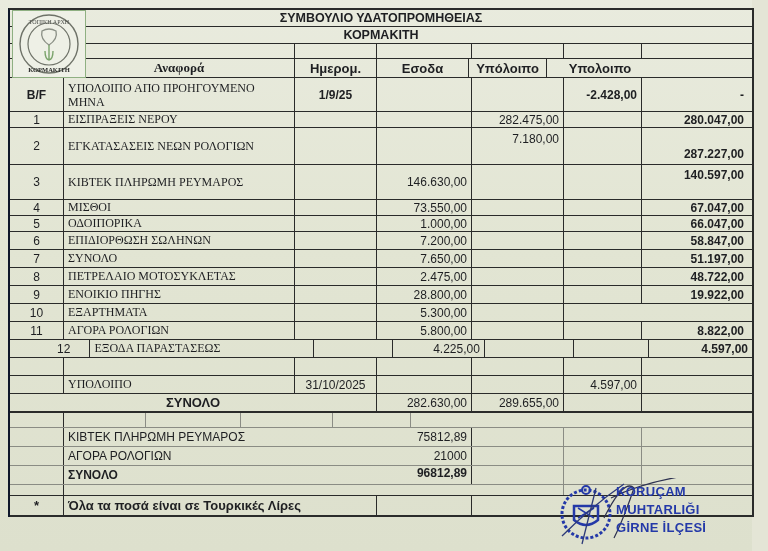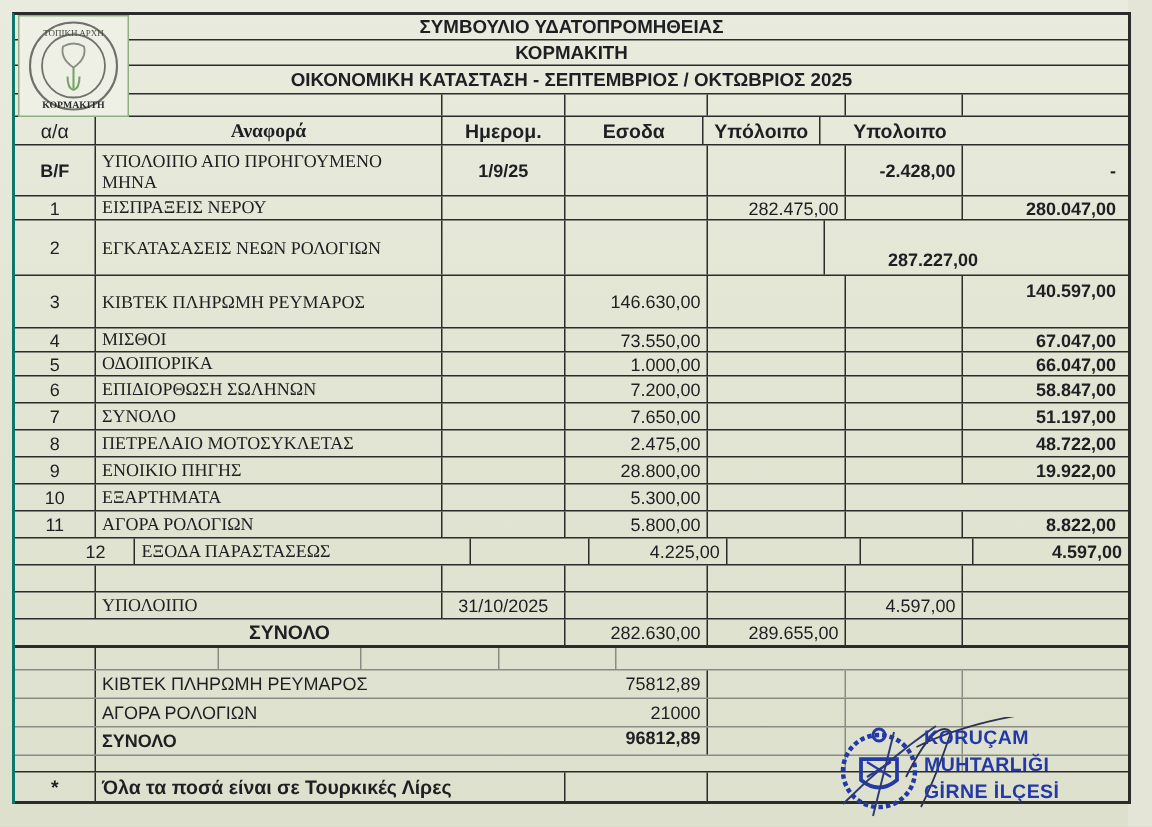--- a/index.html
+++ b/index.html
@@ -14,21 +14,21 @@
       position: absolute; left: 0; top: 0; width: 768px; height: 551px;
       background: linear-gradient(180deg, #e9ebde 0%, #e2e5d3 45%, #dde0cd 100%);
     }
     .right-margin {
       position: absolute; left: 752px; top: 0; width: 16px; height: 551px;
       background: #e4e5d6;
     }
     .grid {
       position: absolute; left: 8px; top: 8px; width: 742px;
       border-top: 2px solid #2a2b2a;
-      border-left: 2px solid #0f766e;
+      border-left: 2px solid #0f172a;
       border-right: 2px solid #2a2b2a;
     }
     .title-row {
       position: relative; height: 16px; border-bottom: 1.5px solid #2a2b2a;
       font-weight: bold; font-size: 12.5px; text-align: center; line-height: 16px;
     }
     .title-row span { position: relative; }
     .dot {
       position: absolute; width: 11px; height: 10px; border-radius: 50%;
       background: #b3561b; top: 3px;
@@ -91,23 +91,20 @@
 
 <div class="grid">
   <div class="title-row">
     <span class="dot" style="left:256px;"></span>
     <span>ΣΥΜΒΟΥΛΙΟ ΥΔΑΤΟΠΡΟΜΗΘΕΙΑΣ</span>
     <span class="dot" style="left:488px;"></span>
   </div>
   <div class="title-row">
     <span>ΚΟΡΜΑΚΙΤΗ</span>
   </div>
-  <div class="title-row" style="height:18px;line-height:18px;">
-    <span>ΟΙΚΟΝΟΜΙΚΗ ΚΑΤΑΣΤΑΣΗ - ΣΕΠΤΕΜΒΡΙΟΣ / ΟΚΤΩΒΡΙΟΣ 2025</span>
-  </div>
   <div class="row" style="height:14px;">
     <div class="cell c-aa"></div>
     <div class="cell c-ref"></div>
     <div class="cell c-date"></div>
     <div class="cell c-out"></div>
     <div class="cell c-in"></div>
     <div class="cell c-bal1"></div>
     <div class="cell c-bal2"></div>
   </div>
 
@@ -138,20 +135,21 @@
     <div class="cell c-in">282.475,00</div>
     <div class="cell c-bal1"></div>
     <div class="cell c-bal2 bold">280.047,00</div>
   </div>
 
   <div class="row" style="height:36px;">
     <div class="cell c-aa">2</div>
     <div class="cell c-ref">ΕΓΚΑΤΑΣΑΣΕΙΣ ΝΕΩΝ ΡΟΛΟΓΙΩΝ</div>
     <div class="cell c-date"></div>
     <div class="cell c-out"></div>
+    <div class="cell c-in top" style="padding-top:4px;">7.180,00</div>
     <div class="cell c-bal1"></div>
     <div class="cell c-bal2 bold bottom" style="padding-bottom:3px;">287.227,00</div>
   </div>
 
   <div class="row" style="height:34px;">
     <div class="cell c-aa">3</div>
     <div class="cell c-ref">ΚΙΒΤΕΚ ΠΛΗΡΩΜΗ ΡΕΥΜΑΡΟΣ</div>
     <div class="cell c-date"></div>
     <div class="cell c-out">146.630,00</div>
     <div class="cell c-in"></div>

